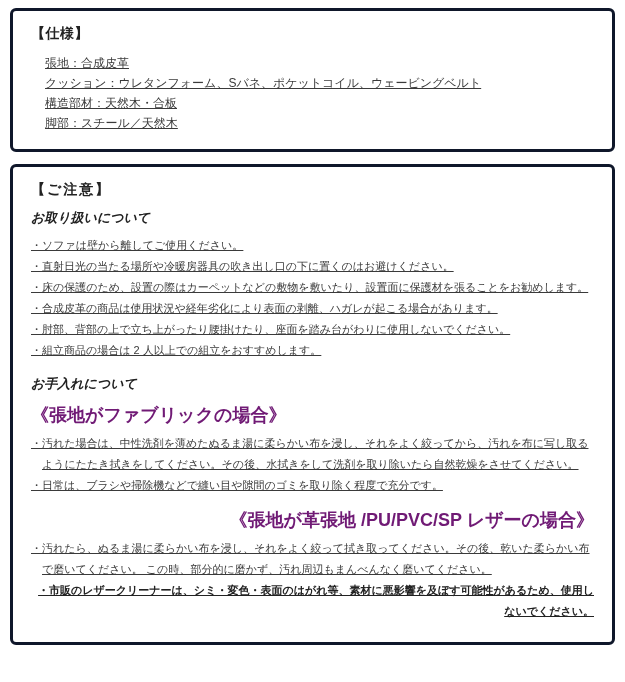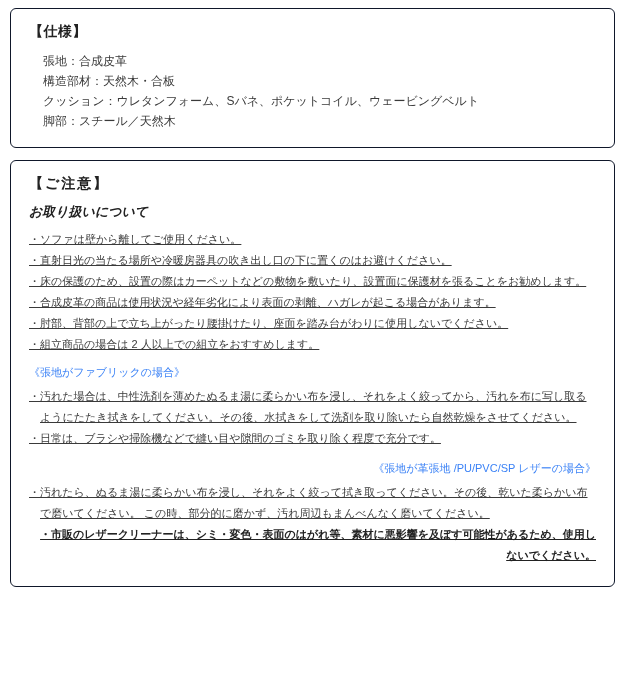--- a/index.html
+++ b/index.html
@@ -13,21 +13,21 @@
     font-family: "Liberation Sans", "DejaVu Sans", sans-serif;
     color: #333333;
     -webkit-font-smoothing: antialiased;
   }
   .page {
     width: 625px;
     box-sizing: border-box;
     padding: 8px 10px 0 10px;
   }
   .card {
-    border: 1px solid #0f172a;
+    border: 3px solid #0f172a;
     border-radius: 6px;
     background: #ffffff;
     box-sizing: border-box;
     padding: 14px 18px 16px 18px;
     margin-bottom: 12px;
   }
   .card.notice {
     padding-bottom: 20px;
   }
   .sec-title {
@@ -42,20 +42,21 @@
   }
   .spec-list {
     margin: 0;
     padding: 0 0 0 14px;
     list-style: none;
   }
   .spec-list li {
     font-size: 12px;
     line-height: 20px;
     color: #3a3a3a;
+    text-decoration: underline;
   }
   .sub-head {
     font-size: 13px;
     font-weight: bold;
     color: #222222;
     margin: 6px 0 8px 0;
     font-style: italic;
   }
   .sub-head.second {
     margin-top: 14px;
@@ -72,58 +73,59 @@
     padding-left: 11px;
     text-indent: -11px;
     text-decoration: underline;
   }
   .bullet-list li.bold {
     font-weight: bold;
     color: #222222;
     text-align: right;
   }
   .case-head {
-    font-size: 11px;
-    font-weight: normal;
-    color: #3b82f6;
+    font-size: 18px;
+    font-weight: bold;
+    color: #701a75;
     margin: 10px 0 6px 0;
   }
   .case-head.tight {
     margin-top: 12px;
     text-align: right;
   }
 </style>
 </head>
 <body>
 
 <div class="page">
 
   <section class="card">
     <h2 class="sec-title">【仕様】</h2>
     <ul class="spec-list">
       <li>張地：合成皮革</li>
+      <li>クッション：ウレタンフォーム、Sバネ、ポケットコイル、ウェービングベルト</li>
       <li>構造部材：天然木・合板</li>
-      <li>クッション：ウレタンフォーム、Sバネ、ポケットコイル、ウェービングベルト</li>
       <li>脚部：スチール／天然木</li>
     </ul>
   </section>
 
   <section class="card notice">
     <h2 class="sec-title spaced">【ご注意】</h2>
 
     <h3 class="sub-head">お取り扱いについて</h3>
     <ul class="bullet-list">
       <li>・ソファは壁から離してご使用ください。</li>
       <li>・直射日光の当たる場所や冷暖房器具の吹き出し口の下に置くのはお避けください。</li>
       <li>・床の保護のため、設置の際はカーペットなどの敷物を敷いたり、設置面に保護材を張ることをお勧めします。</li>
       <li>・合成皮革の商品は使用状況や経年劣化により表面の剥離、ハガレが起こる場合があります。</li>
       <li>・肘部、背部の上で立ち上がったり腰掛けたり、座面を踏み台がわりに使用しないでください。</li>
       <li>・組立商品の場合は 2 人以上での組立をおすすめします。</li>
     </ul>
 
+    <h3 class="sub-head second">お手入れについて</h3>
 
     <div class="case-head">《張地がファブリックの場合》</div>
     <ul class="bullet-list">
       <li>・汚れた場合は、中性洗剤を薄めたぬるま湯に柔らかい布を浸し、それをよく絞ってから、汚れを布に写し取るようにたたき拭きをしてください。その後、水拭きをして洗剤を取り除いたら自然乾燥をさせてください。</li>
       <li>・日常は、ブラシや掃除機などで縫い目や隙間のゴミを取り除く程度で充分です。</li>
     </ul>
 
     <div class="case-head tight">《張地が革張地 /PU/PVC/SP レザーの場合》</div>
     <ul class="bullet-list">
       <li>・汚れたら、ぬるま湯に柔らかい布を浸し、それをよく絞って拭き取ってください。その後、乾いた柔らかい布で磨いてください。 この時、部分的に磨かず、汚れ周辺もまんべんなく磨いてください。</li>

